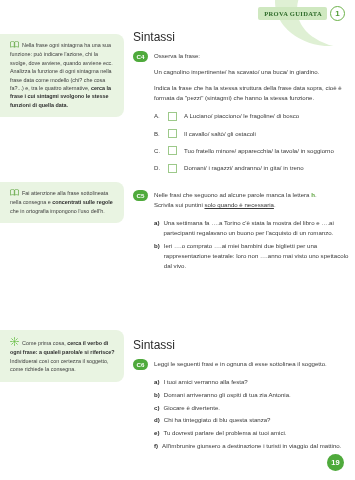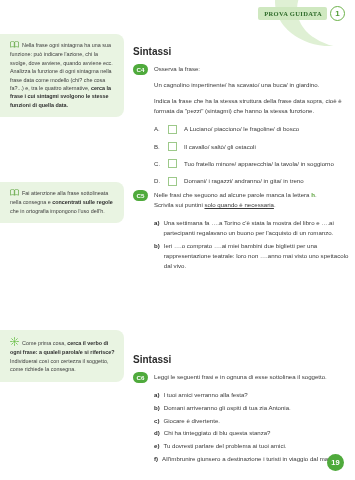--- a/index.html
+++ b/index.html
@@ -61,22 +61,22 @@
   .tip-icon{
     display:inline-block;vertical-align:-1px;margin-right:3px;
   }
   .green-h{color:#5aa23a;font-weight:bold;}
 
   
   .ex{
     position:absolute;left:133px;width:218px;
   }
   .sec-title{
-    font-size:10px;font-weight:bold;color:#2b2b2b;
-    margin:16px 0 7px 0;
+    font-size:12px;font-weight:normal;color:#2b2b2b;
+    margin:0 0 7px 0;
   }
   .ex-head{
     display:flex;align-items:flex-start;gap:6px;
   }
   .code-pill{
     flex:0 0 auto;
     width:15px;height:11px;border-radius:6px;
     background:#4faa3c;color:#fff;
     font-size:6.2px;font-weight:bold;
     display:flex;align-items:center;justify-content:center;

